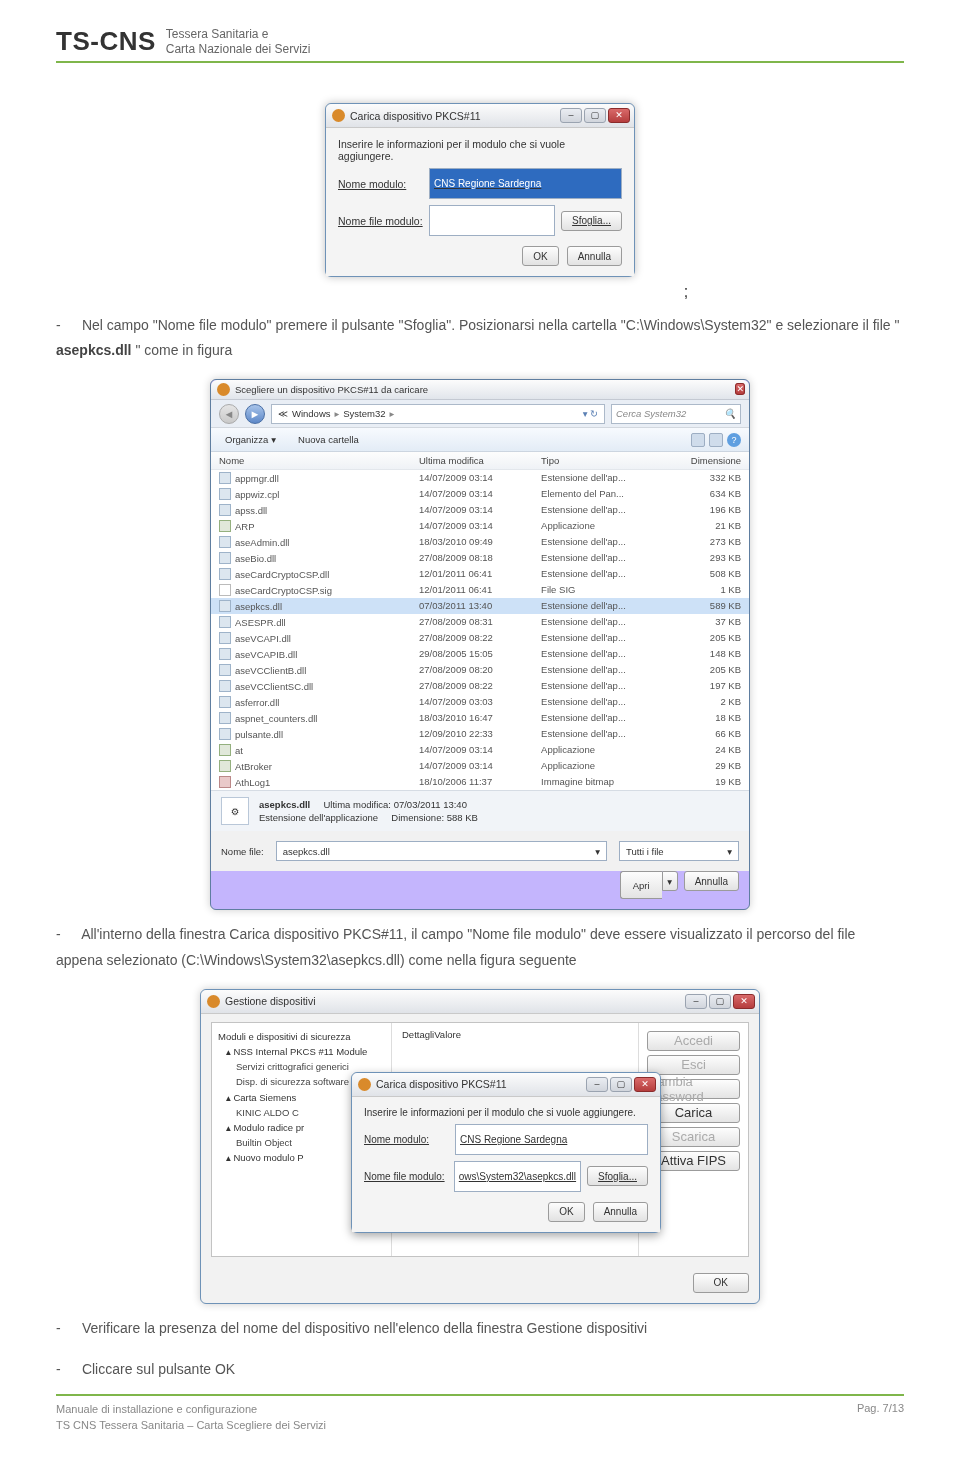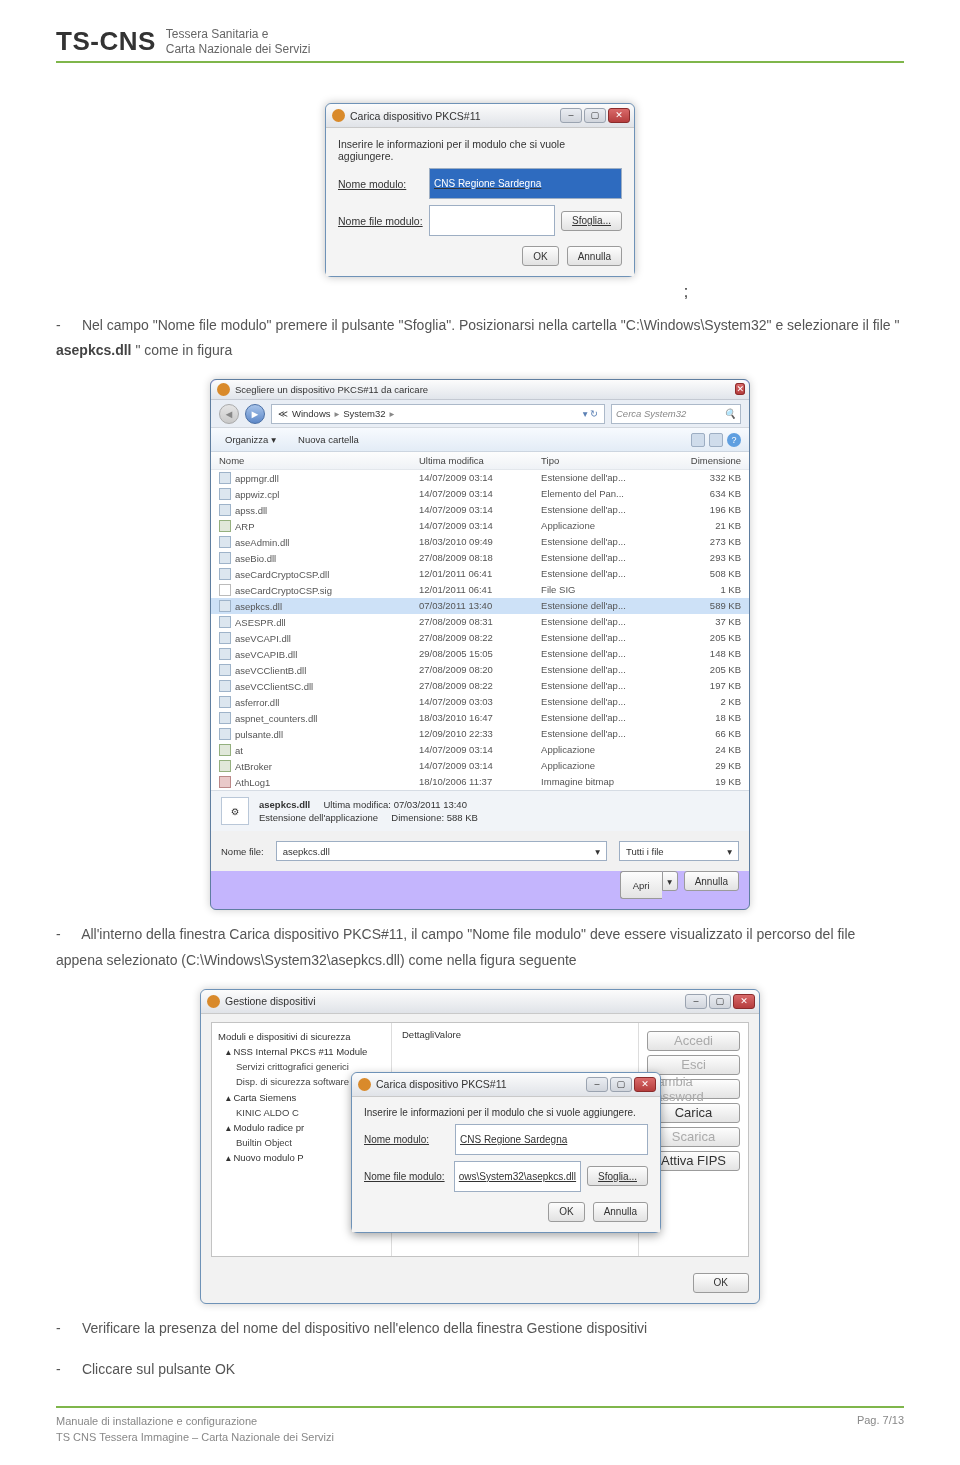--- a/index.html
+++ b/index.html
@@ -168,21 +168,21 @@
   .gd-btn{height:20px;border:1px solid #9b9b9b;border-radius:3px;background:linear-gradient(#fdfdfd,#e4e4e4);display:flex;align-items:center;justify-content:center;font-size:13px;}
   .gd-btn.disabled{color:#aaa;}
   .gd-footer{display:flex;justify-content:flex-end;padding:6px 10px 10px 10px;}
   .gd-overlay{
     position:absolute;top:82px;left:150px;width:310px;
     border:1px solid #6e92b7;border-radius:6px;background:#f4f4f4;
     box-shadow:0 3px 10px rgba(0,0,0,0.35);
   }
 
   .footer{
-    position:absolute;bottom:4px;left:56px;right:56px;
+    position:absolute;bottom:16px;left:56px;right:56px;
     border-top:2px solid #7fb64b;
     padding:6px 0 16px 0;
     display:flex;justify-content:space-between;
     font-size:11px;color:#888;
   }
   .footer .left{line-height:1.4;}
 </style>
 </head>
 <body>
 
@@ -573,17 +573,17 @@
     <div class="step">
       <span class="bullet">-</span>
       <span>Cliccare sul pulsante OK</span>
     </div>
 
   </div>
 
   <div class="footer">
     <div class="left">
       <div>Manuale di installazione e configurazione</div>
-      <div>TS CNS Tessera Immagine – Carta Nazionale dei Servizi</div>
+      <div>TS CNS Tessera Sanitaria – Carta Scegliere dei Servizi</div>
     </div>
     <div>Pag. 7/13</div>
   </div>
 </div>
 
 </body></html>

